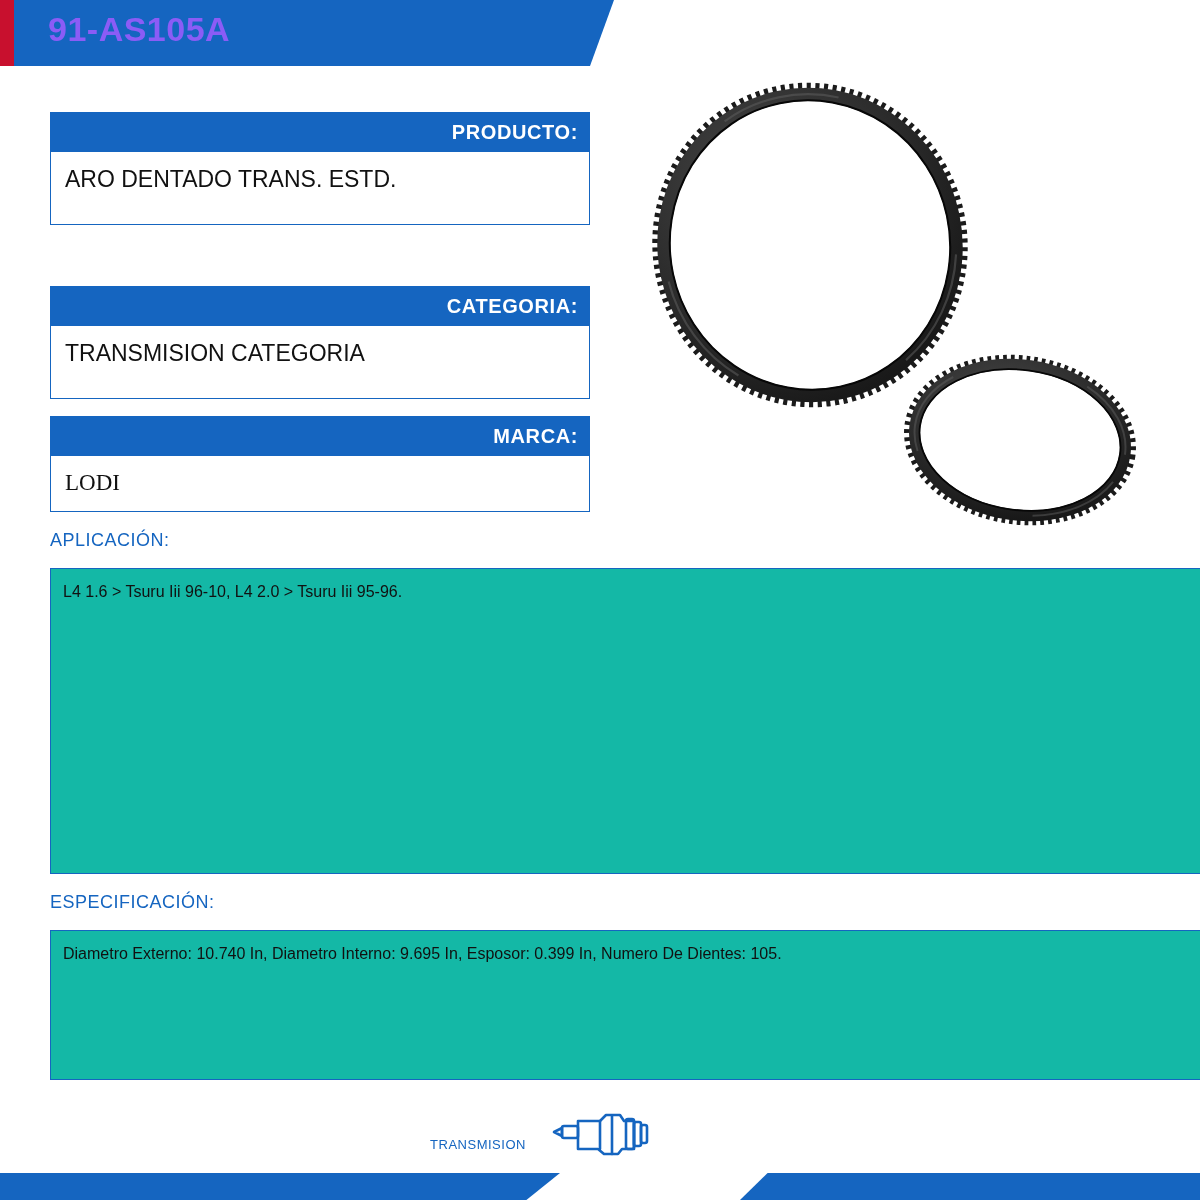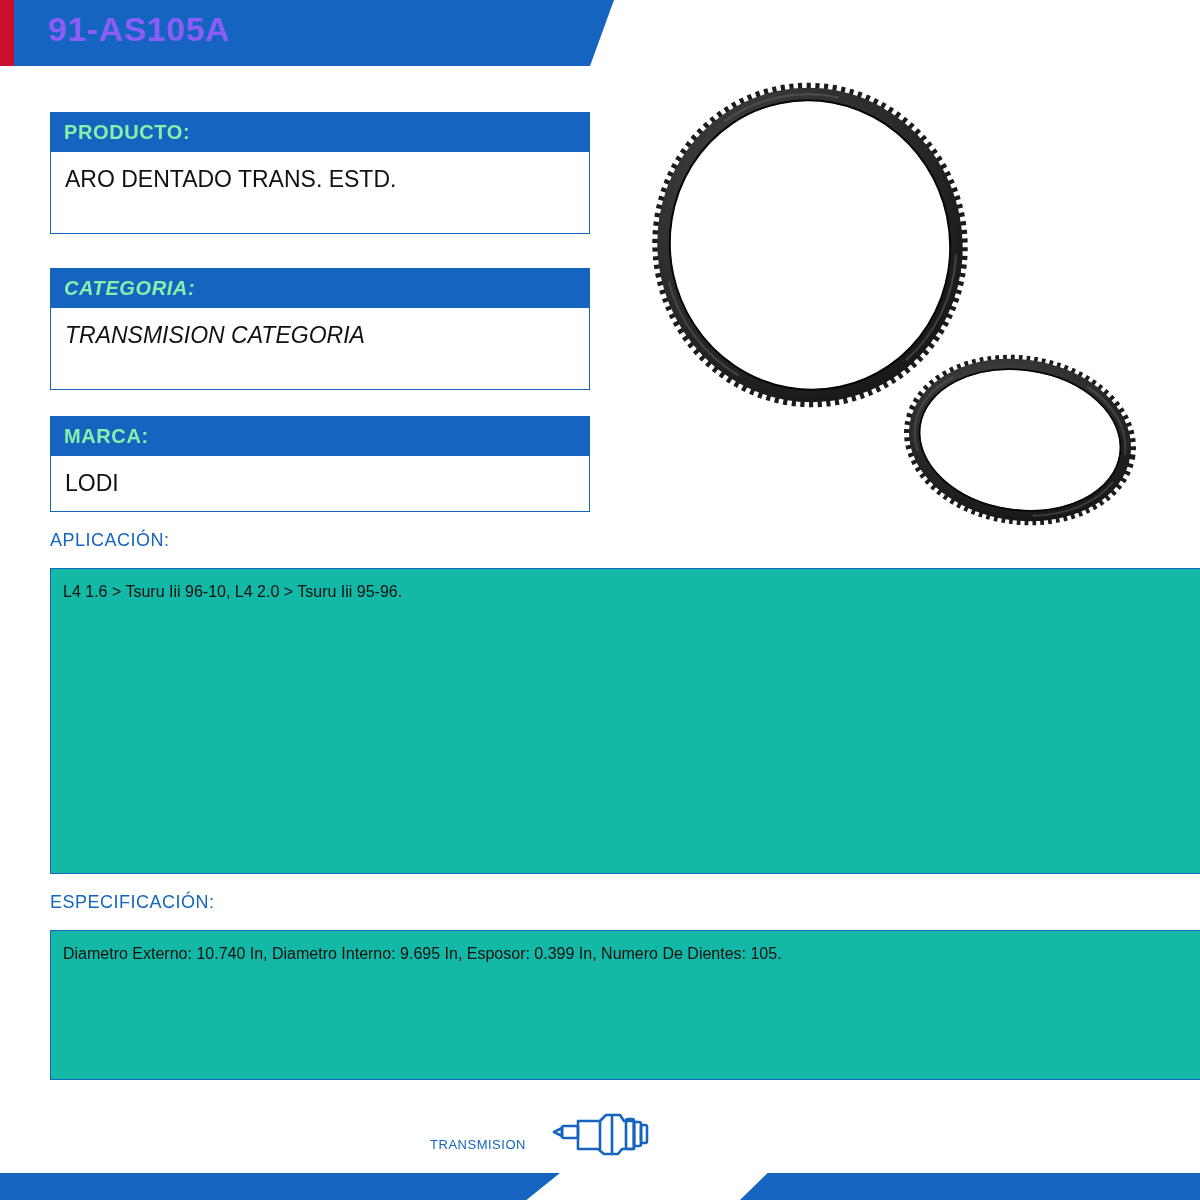--- a/index.html
+++ b/index.html
@@ -41,42 +41,43 @@
     color: #8b5cf6;
     font-size: 34px;
     font-weight: bold;
     letter-spacing: 0.5px;
   }
 
   
   .info-block { position: absolute; left: 50px; width: 540px; }
   .info-label {
     background: #1565c0;
-    color: #86efac;
+    color: #ffffff;
     font-size: 20px;
     font-weight: bold;
     letter-spacing: 0.6px;
     padding: 9px 12px 9px 14px;
     box-sizing: border-box;
     height: 40px;
+    text-align: right;
   }
   .info-value {
     border: 1px solid #1565c0;
     border-top: none;
     box-sizing: border-box;
     color: #111111;
     font-size: 23px;
     padding: 14px 0 0 14px;
-    height: 82px;
+    height: 73px;
   }
 
   #block-producto  { top: 112px; }
-  #block-categoria { top: 268px; font-style: italic; }
+  #block-categoria { top: 286px; }
   #block-marca     { top: 416px; }
-  #block-marca .info-value { height: 56px; }
+  #block-marca .info-value { height: 56px; font-family: Liberation Serif, serif; }
 
   
   .product-image {
     position: absolute;
     left: 630px; top: 70px;
     width: 540px; height: 470px;
   }
 
   
   .section-heading {

